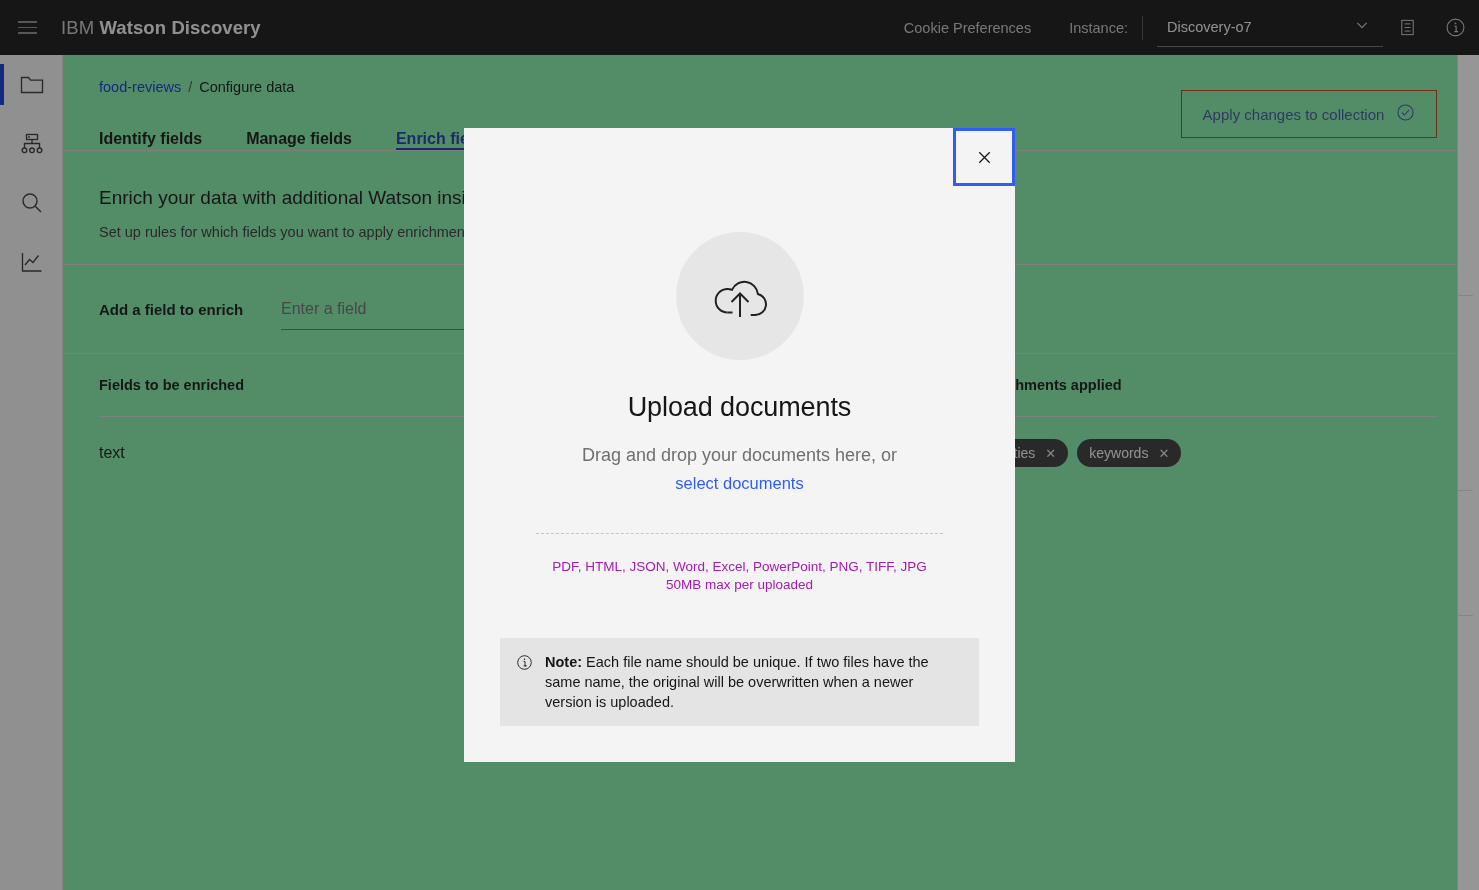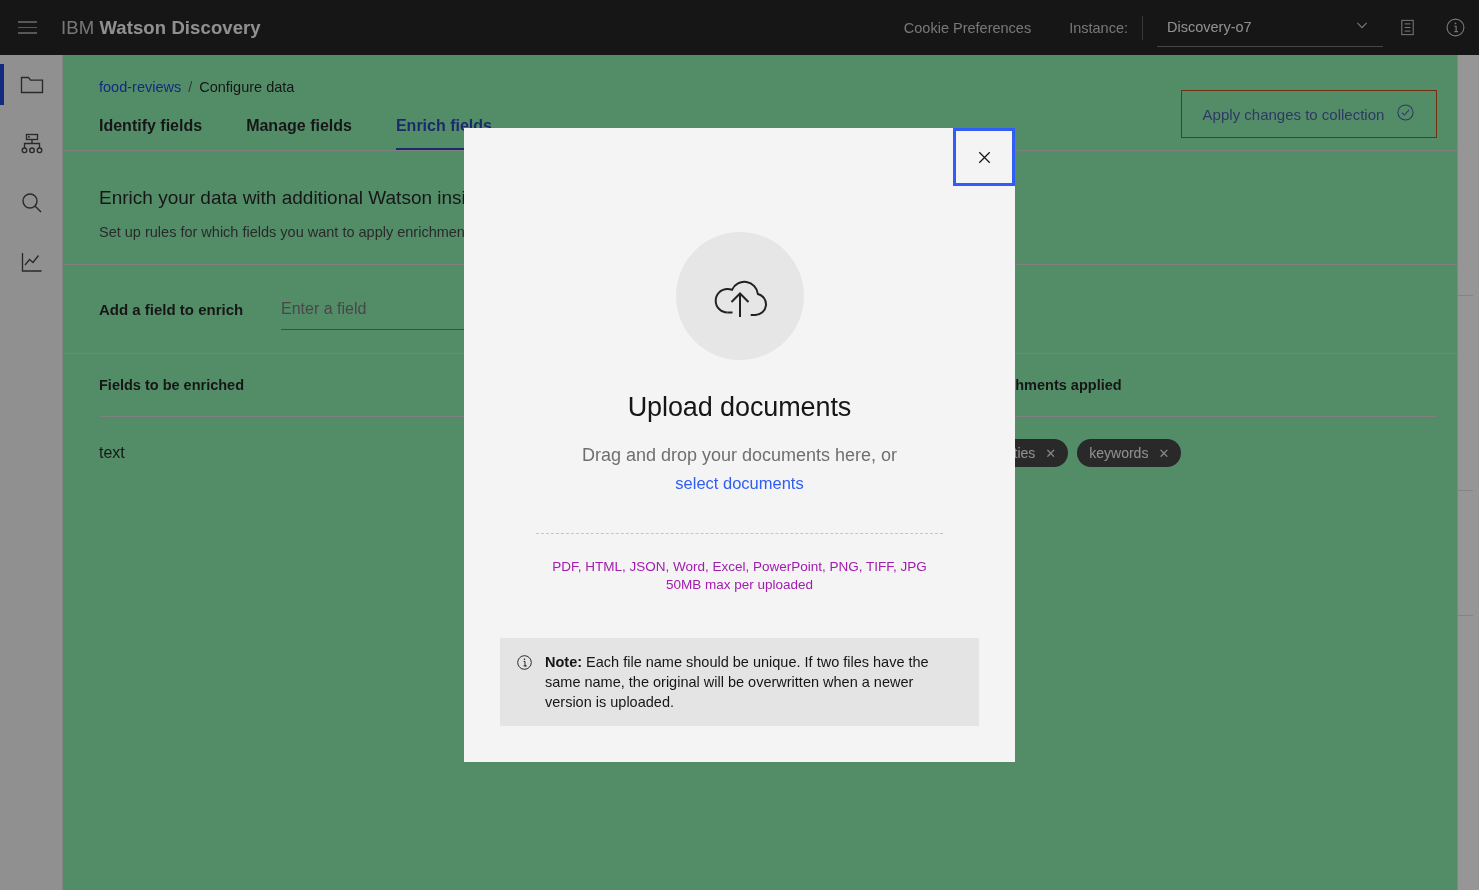--- a/index.html
+++ b/index.html
@@ -90,21 +90,21 @@
     width: 256px; height: 48px; border: 1px solid #c2410c;
     display: flex; align-items: center; justify-content: center; gap: 12px;
     color: #4455a0; font-size: 15px; cursor: pointer; background: transparent;
   }
 
   .tabs {
     display: flex; align-items: flex-end; gap: 44px;
     padding: 22px 36px 0 36px; height: 56px; position: relative;
   }
   .tab {
-    font-size: 16px; font-weight: 700; color: #161616; padding-bottom: 13px;
+    font-size: 16px; font-weight: 700; color: #161616; 
     cursor: pointer; border-bottom: 3px solid transparent; white-space: nowrap;
   }
   .tab.active { color: #1f3bb3; border-bottom-color: #1f3bb3; }
   .tabs-rule {
     position: absolute; left: 0; right: 0; bottom: 0; height: 1px; background: #d6d6d6;
   }
 
   .sec-intro { padding: 36px 36px 0 36px; border-bottom: 1px solid #d6d6d6; height: 114px; }
   .sec-title { font-size: 19px; color: #161616; font-weight: 400; white-space: nowrap; }
   .sec-sub { font-size: 14.5px; color: #393939; margin-top: 15px; white-space: nowrap; }

